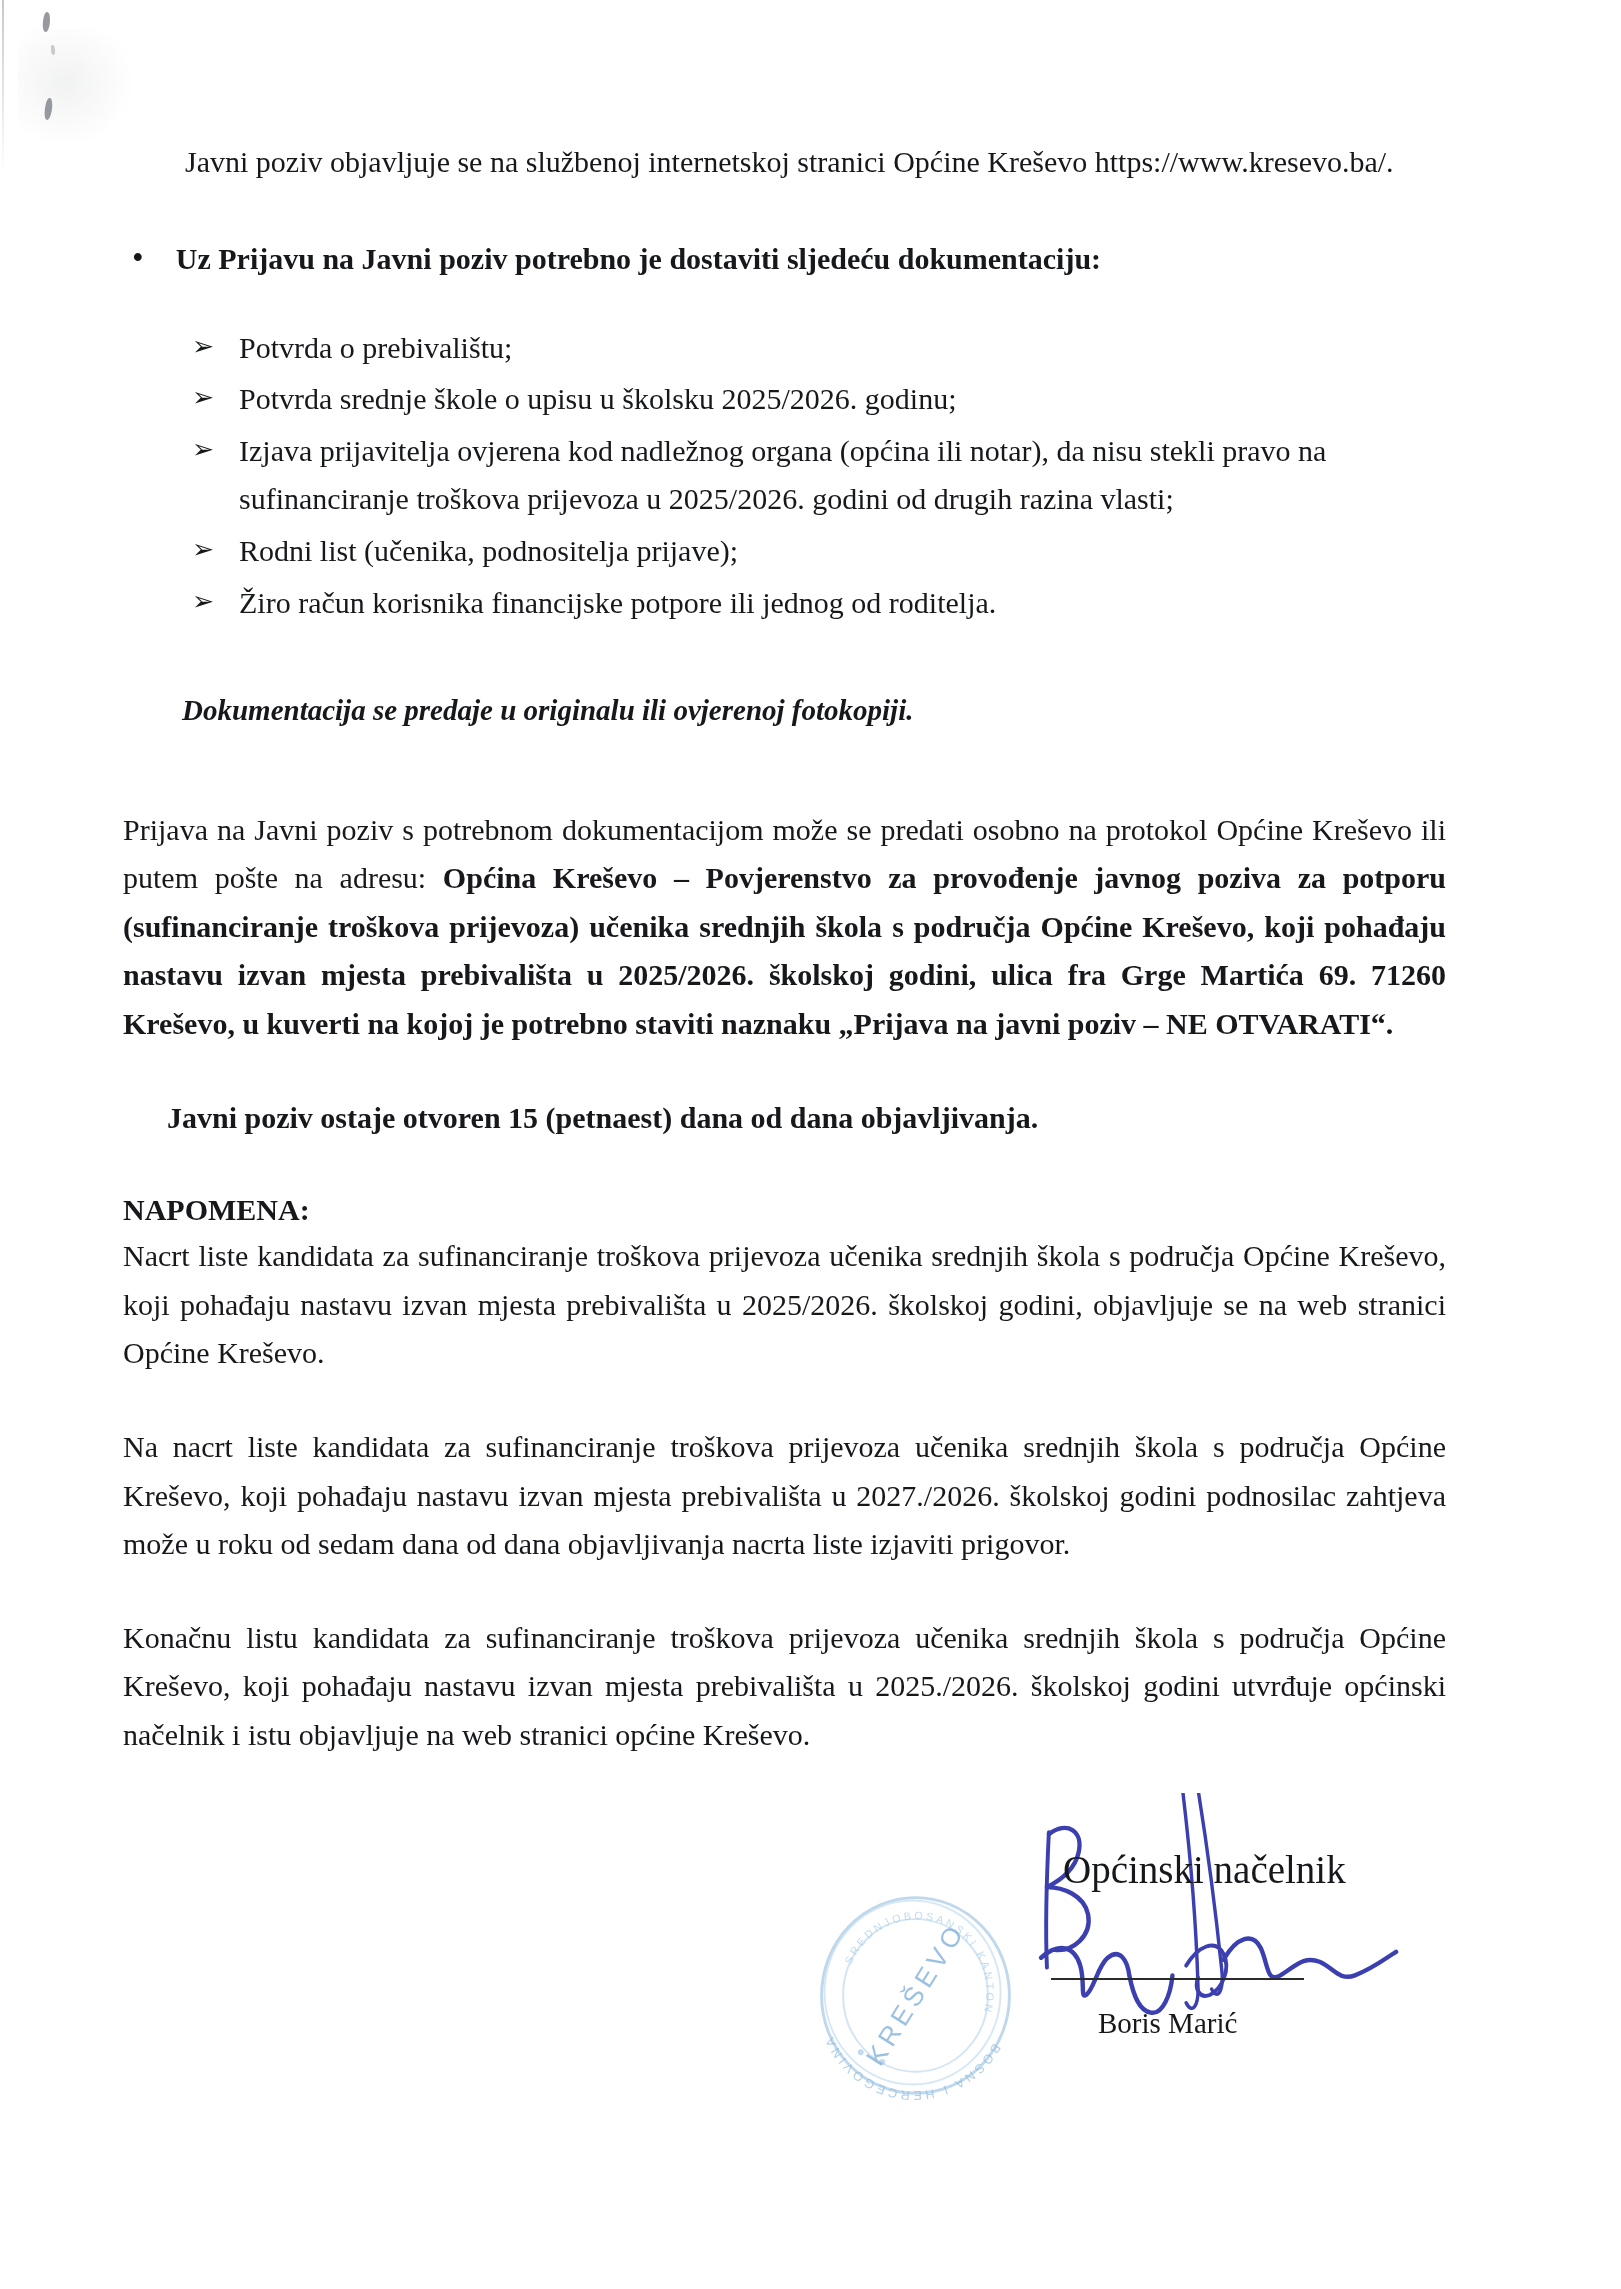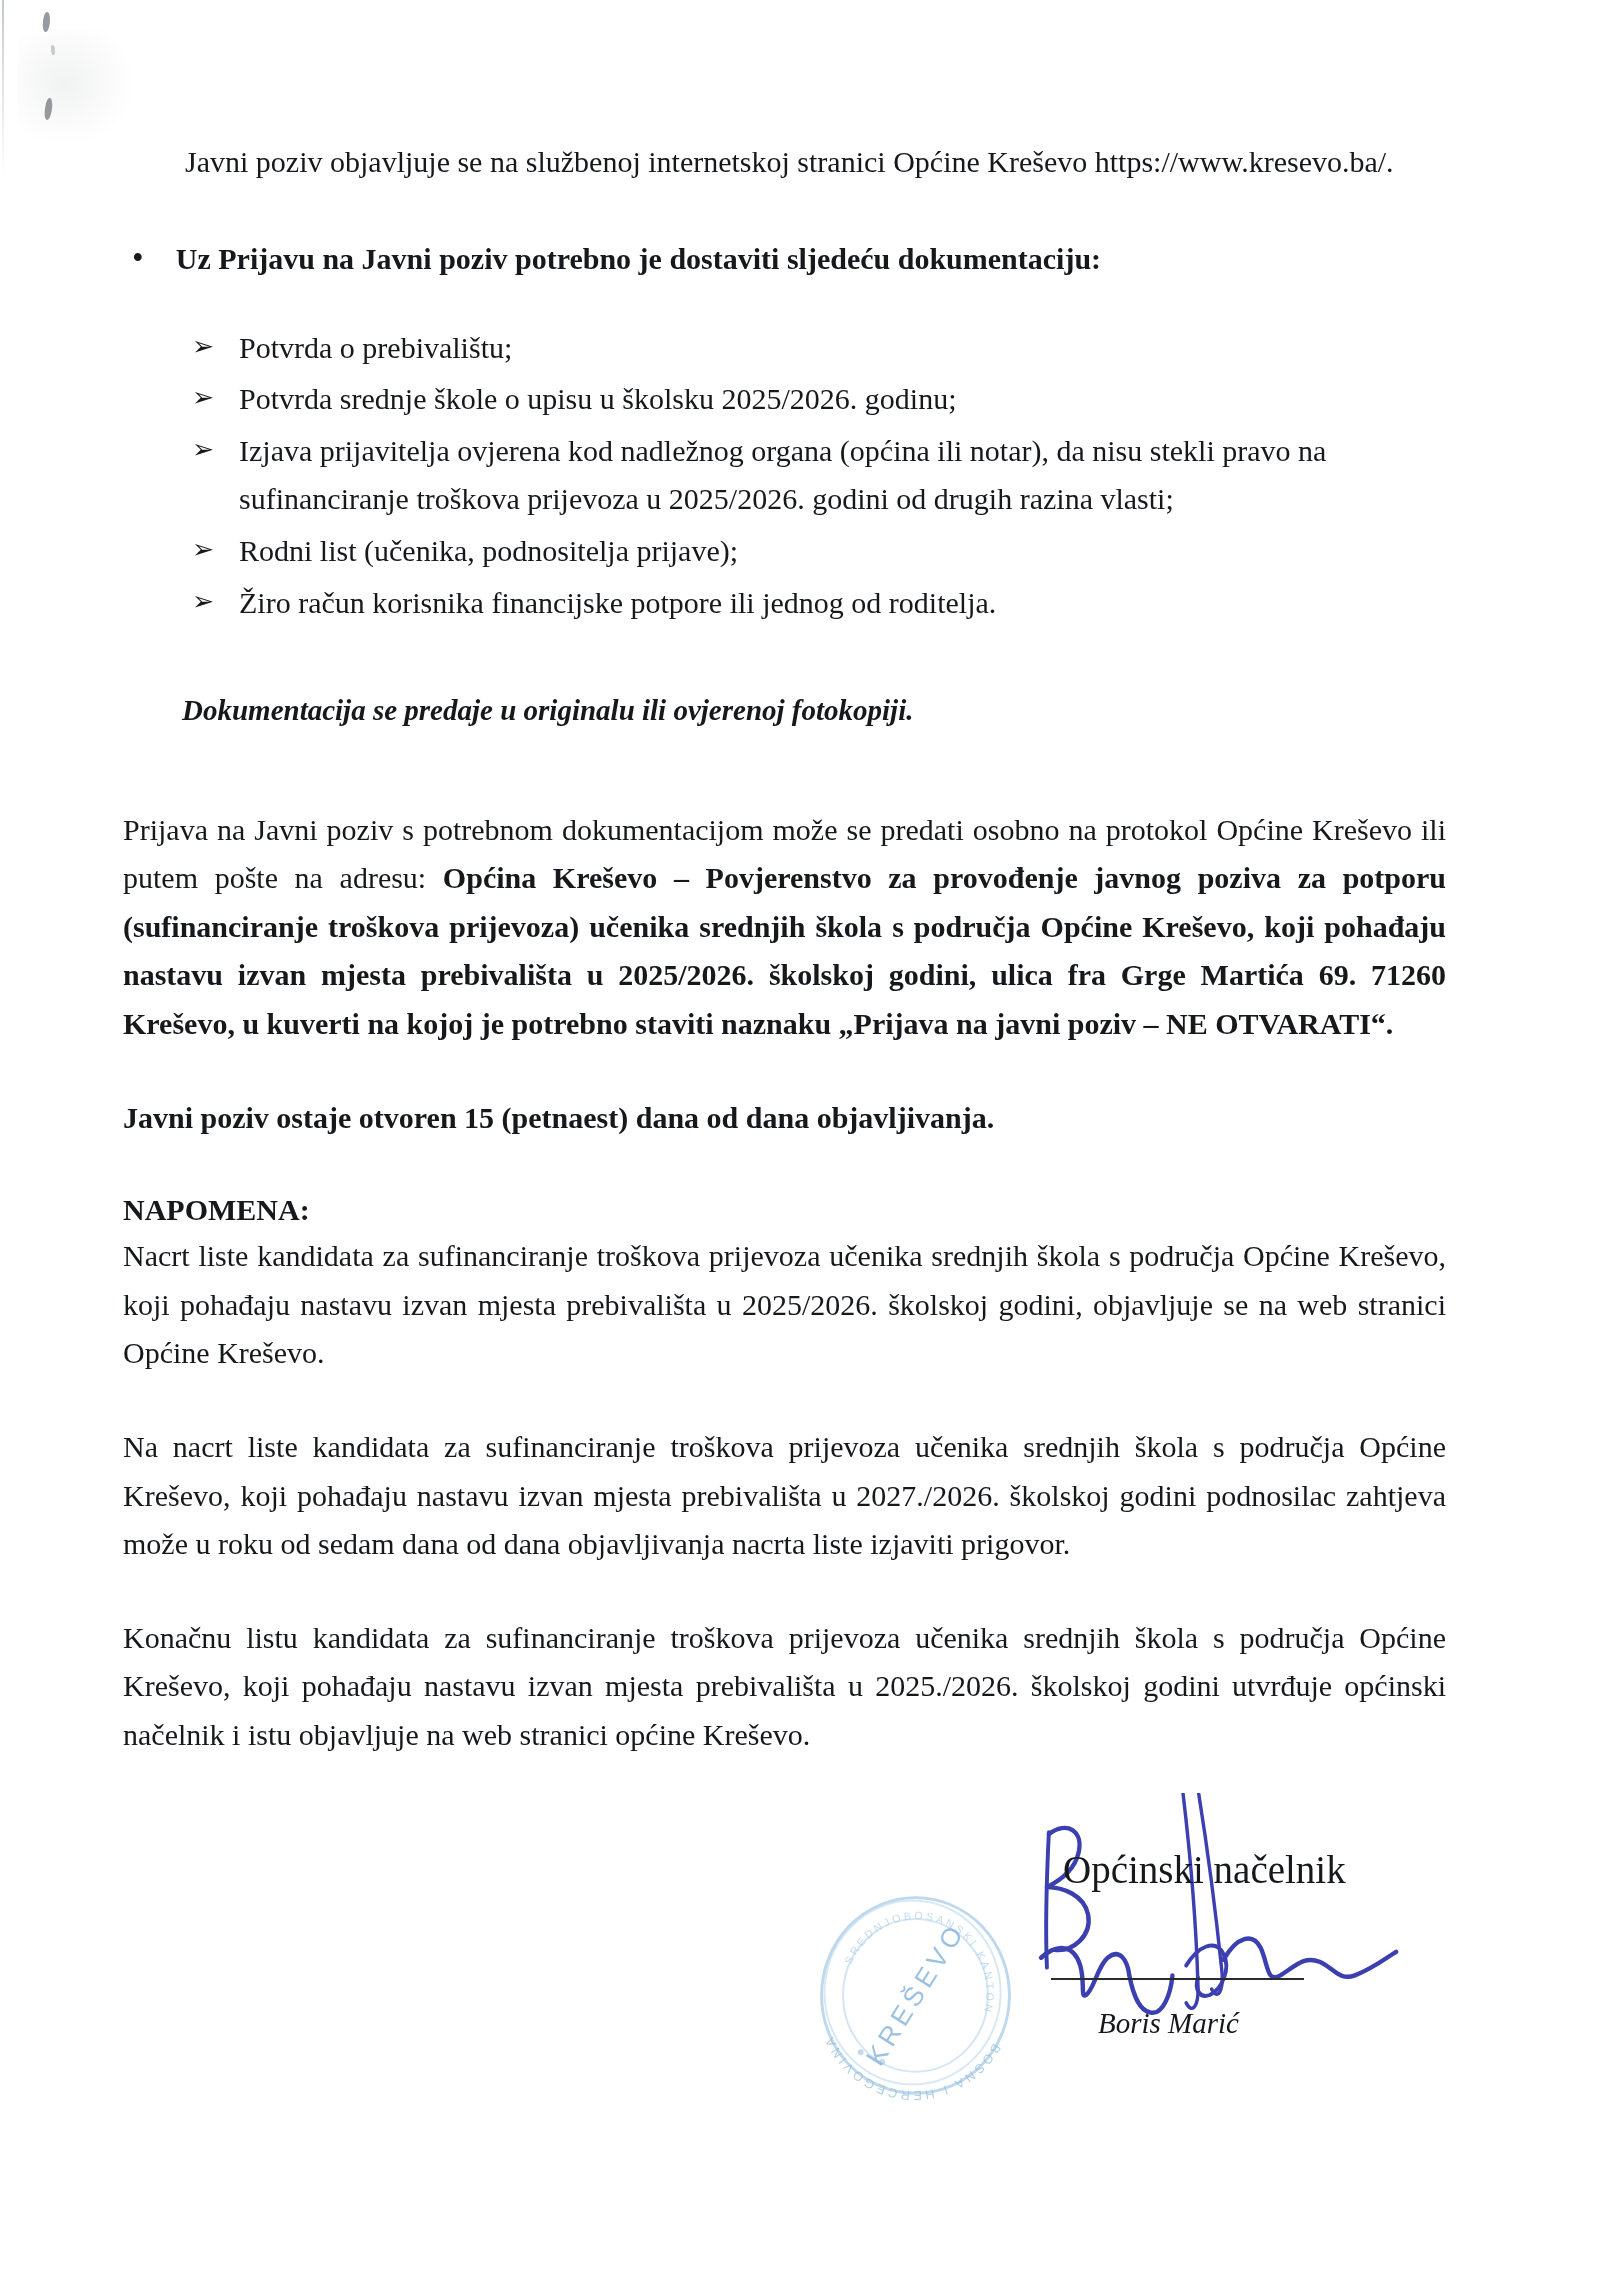--- a/index.html
+++ b/index.html
@@ -115,20 +115,21 @@
   .gap-lg { height: 73px; }
   .gap-md { height: 45px; }
 
   .strong { font-weight: bold; }
 
   .bold-para {
     font-weight: bold;
     font-size: 30px;
     line-height: 1.62;
     text-align: justify;
+    margin-left: 44px;
   }
 
   .section-label {
     font-weight: bold;
     font-size: 30px;
     line-height: 1.5;
   }
 
   
   .sign-area {
@@ -152,21 +153,20 @@
     width: 253px;
     height: 2px;
     background: #2b2b2b;
   }
   .sign-name {
     position: absolute;
     left: 1098px;
     top: 194px;
     font-size: 29px;
     white-space: nowrap;
-    font-style: italic;
   }
   .signature-ink {
     position: absolute;
     left: 990px;
     top: -19.6px;
     width: 412px;
     height: 255px;
     pointer-events: none;
   }
 

